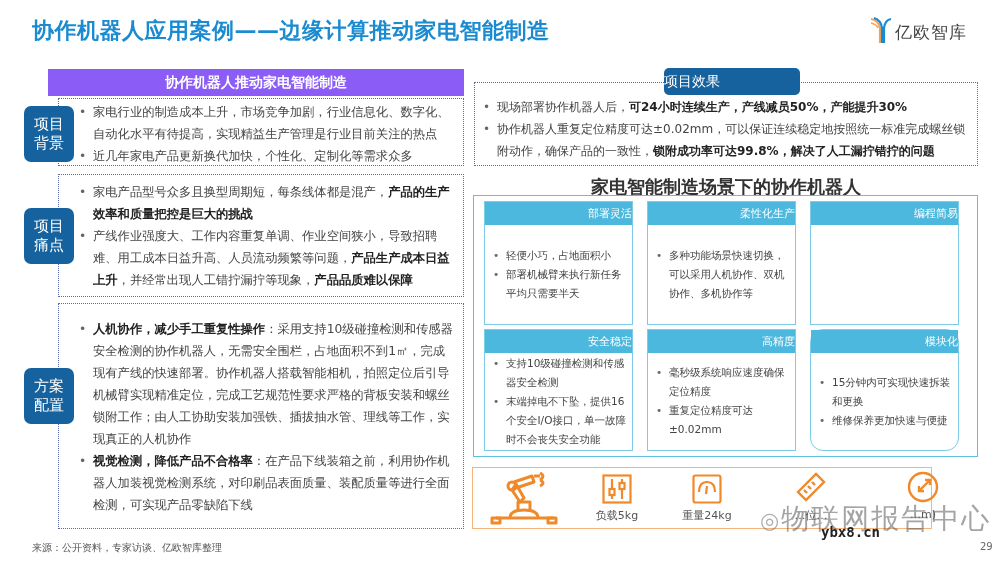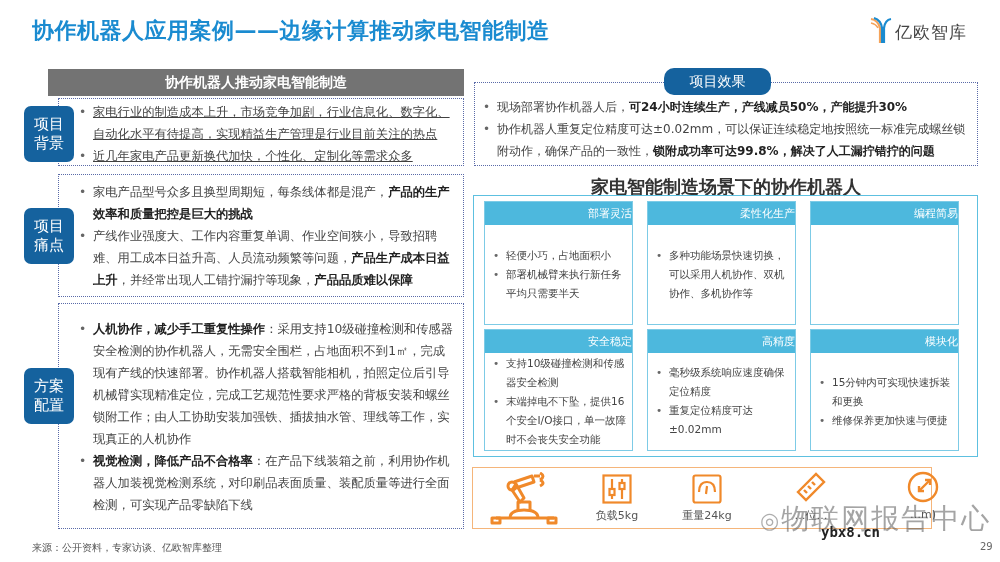--- a/index.html
+++ b/index.html
@@ -4,31 +4,31 @@
 <style>
   * { box-sizing: border-box; margin: 0; padding: 0; }
   html, body { width: 1000px; height: 562px; background: #ffffff; overflow: hidden; }
   body { position: relative; font-family: "DejaVu Sans", "Liberation Sans", sans-serif; color: #404040; }
 
   .title { position: absolute; left: 32px; top: 16px; font-size: 22px; font-weight: bold; color: #1a8bd0; letter-spacing: 0.5px; }
   .logo { position: absolute; left: 870px; top: 16px; display: flex; align-items: center; gap: 3px; }
   .logo-text { font-size: 17px; color: #444; letter-spacing: 1px; }
 
   
-  .left-header { position: absolute; left: 48px; top: 69px; width: 416px; height: 27px; background: #737373; color: #fff; font-size: 14px; font-weight: bold; text-align: center; line-height: 27px; }
+  .left-header { position: absolute; left: 48px; top: 69px; width: 416px; height: 27px; background: #8b5cf6; color: #fff; font-size: 14px; font-weight: bold; text-align: center; line-height: 27px; }
   .sec-box { position: absolute; left: 58px; width: 406px; border: 1px dotted #5a6aa8; background: #fff; }
   .sec-tag { position: absolute; left: 24px; width: 50px; background: #15629e; color: #fff; border-radius: 7px; font-size: 15px; text-align: center; line-height: 19px; padding: 9px 0; z-index: 2; }
   .bullets { list-style: none; padding-left: 20px; padding-right: 6px; }
   .bullets li { position: relative; padding-left: 14px; font-size: 12.3px; line-height: 22px; color: #444; }
   .bullets li::before { content: "•"; position: absolute; left: 0; top: 0; color: #666; }
   .bullets b { font-weight: bold; color: #222; }
 
   
   .effect-box { position: absolute; left: 474px; top: 82px; width: 504px; height: 84px; border: 1px dotted #5a6aa8; }
-  .effect-tag { position: absolute; left: 664px; top: 68px; width: 107px; height: 27px; background: #15629e; color: #fff; border-radius: 10px; font-size: 14px; text-align: center; line-height: 27px; z-index: 2; }
+  .effect-tag { position: absolute; left: 664px; top: 68px; width: 136px; height: 27px; background: #15629e; color: #fff; border-radius: 5px; font-size: 14px; line-height: 27px; z-index: 2; }
   .effect-box .bullets { padding-left: 8px; padding-top: 13px; }
   .effect-box .bullets li { font-size: 12px; line-height: 22px; }
 
   .grid-title { position: absolute; left: 474px; top: 175px; width: 504px; text-align: center; font-size: 18px; font-weight: bold; color: #333; }
   .grid-wrap { position: absolute; left: 473px; top: 195px; width: 505px; height: 262px; border: 1.5px solid #5dc0e0; }
   .card { position: absolute; width: 149px; border: 1.5px solid #7dcbe6; background: #fff; }
   .card-head { background: #4db8dd; color: #fff; font-size: 11px; text-align: right; height: 23px; line-height: 23px; }
   .card-body { display: flex; align-items: center; }
   .card-body .bullets { padding-left: 8px; padding-right: 4px; }
   .card-body .bullets li { font-size: 10.5px; line-height: 19px; padding-left: 13px; }
@@ -54,21 +54,21 @@
       <path d="M4 2 Q11 4 12 12 L12 27" stroke="#1a8bd0" stroke-width="2.2" fill="none"></path>
       <path d="M21 3 Q15 4 14 12 L14 27" stroke="#1a8bd0" stroke-width="2.2" fill="none"></path>
       <path d="M1 7 Q6 8 8 12" stroke="#f5a35a" stroke-width="1.6" fill="none"></path>
     </svg>
   </span>
   <span class="logo-text">亿欧智库</span>
 </div>
 
 <div class="left-header">协作机器人推动家电智能制造</div>
 
-<div class="sec-box" style="top:98px;height:68px;text-decoration:underline;">
+<div class="sec-box" style="top:98px;height:68px;">
   <ul class="bullets" style="padding-top:2px;">
     <li><span>家电行业的制造成本上升，市场竞争加剧，行业信息化、数字化、自动化水平有待提高，实现精益生产管理是行业目前关注的热点</span></li>
     <li><span>近几年家电产品更新换代加快，个性化、定制化等需求众多</span></li>
   </ul>
 </div>
 <div class="sec-tag" style="top:106px;">
   <div>项目</div>
   <div>背景</div>
 </div>
 
@@ -137,21 +137,21 @@
 </div>
 <div class="card" style="left:647px;top:329px;height:122px;">
   <div class="card-head">高精度</div>
   <div class="card-body" style="height:96px;">
     <ul class="bullets">
       <li>毫秒级系统响应速度确保定位精度</li>
       <li>重复定位精度可达±0.02mm</li>
     </ul>
   </div>
 </div>
-<div class="card" style="left:810px;top:329px;height:122px;">
+<div class="card" style="left:810px;top:329px;height:122px;border-radius:13px;">
   <div class="card-head">模块化</div>
   <div class="card-body" style="height:96px;">
     <ul class="bullets">
       <li>15分钟内可实现快速拆装和更换</li>
       <li>维修保养更加快速与便捷</li>
     </ul>
   </div>
 </div>
 
 <div class="icon-strip">

